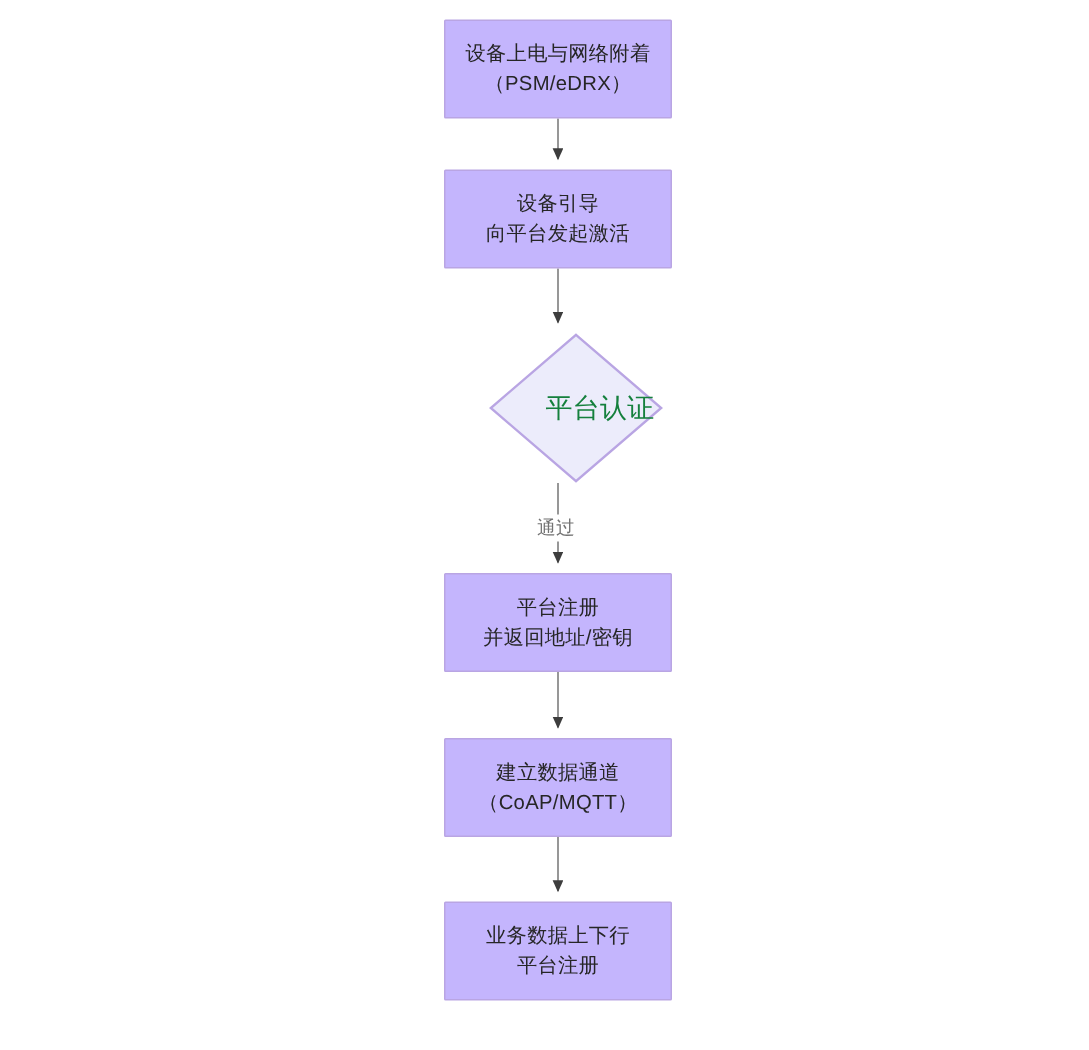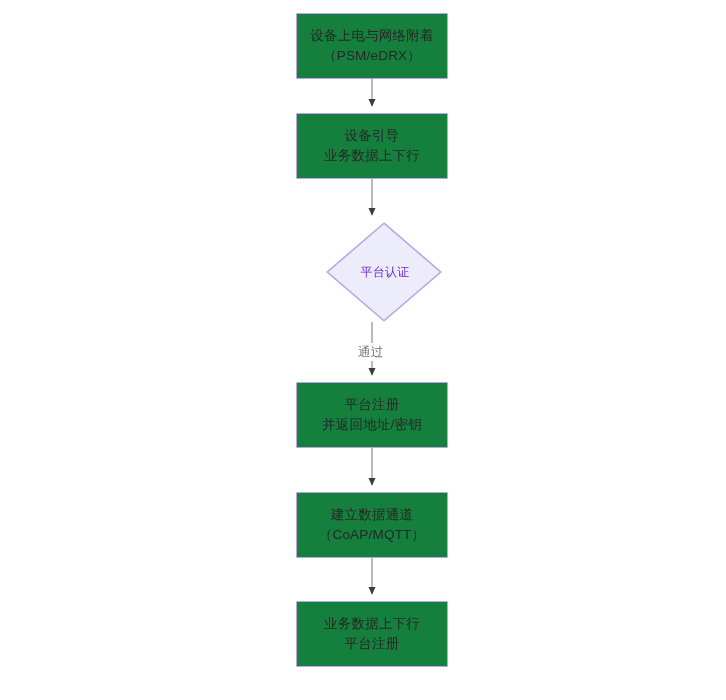--- a/index.html
+++ b/index.html
@@ -30,21 +30,21 @@
     box-sizing: border-box;
     display: flex;
     align-items: center;
     justify-content: center;
     text-align: center;
   }
   .node-process {
     width: 152px;
     height: 66px;
     left: 296px;
-    background: #15803d;
+    background: #c4b5fd;
     border: 1.6px solid #b9a5e3;
     border-radius: 1px;
   }
   .node-label {
     font-size: 13.5px;
     line-height: 20px;
     color: #262626;
     white-space: pre-line;
     letter-spacing: 0.2px;
   }
@@ -56,30 +56,30 @@
   }
   .diamond-shape {
     position: absolute;
     left: 0;
     top: 0;
     width: 116px;
     height: 100px;
   }
   .diamond-text {
     position: absolute;
-    left: 1px;
+    left: 16px;
     top: 0;
     width: 116px;
     height: 100px;
     display: flex;
     align-items: center;
     justify-content: center;
-    font-size: 12px;
+    font-size: 18px;
     line-height: 20px;
-    color: #6d28d9;
+    color: #15803d;
     letter-spacing: 0.2px;
   }
   .edge-label {
     position: absolute;
     background: #ffffff;
     font-size: 12.5px;
     line-height: 16px;
     color: #737373;
     padding: 1px 3px;
     letter-spacing: 0.2px;
@@ -114,21 +114,21 @@
     <line x1="372" y1="558" x2="372" y2="594" stroke="#8c8c8c" stroke-width="1.2" marker-end="url(#arrowhead)"></line>
   </svg>
 
   <div class="node node-process" id="node-1">
     <span class="node-label">设备上电与网络附着
 （PSM/eDRX）</span>
   </div>
 
   <div class="node node-process" id="node-2">
     <span class="node-label">设备引导
-业务数据上下行</span>
+向平台发起激活</span>
   </div>
 
   <div class="node node-decision" id="node-3">
     <svg class="diamond-shape" viewBox="0 0 116 100" xmlns="http://www.w3.org/2000/svg">
       <polygon points="58,1.2 114.8,50 58,98.8 1.2,50" fill="#ececfb" stroke="#b9a5e3" stroke-width="1.6"></polygon>
     </svg>
     <span class="diamond-text">平台认证</span>
   </div>
 
   <div class="node node-process" id="node-5">

